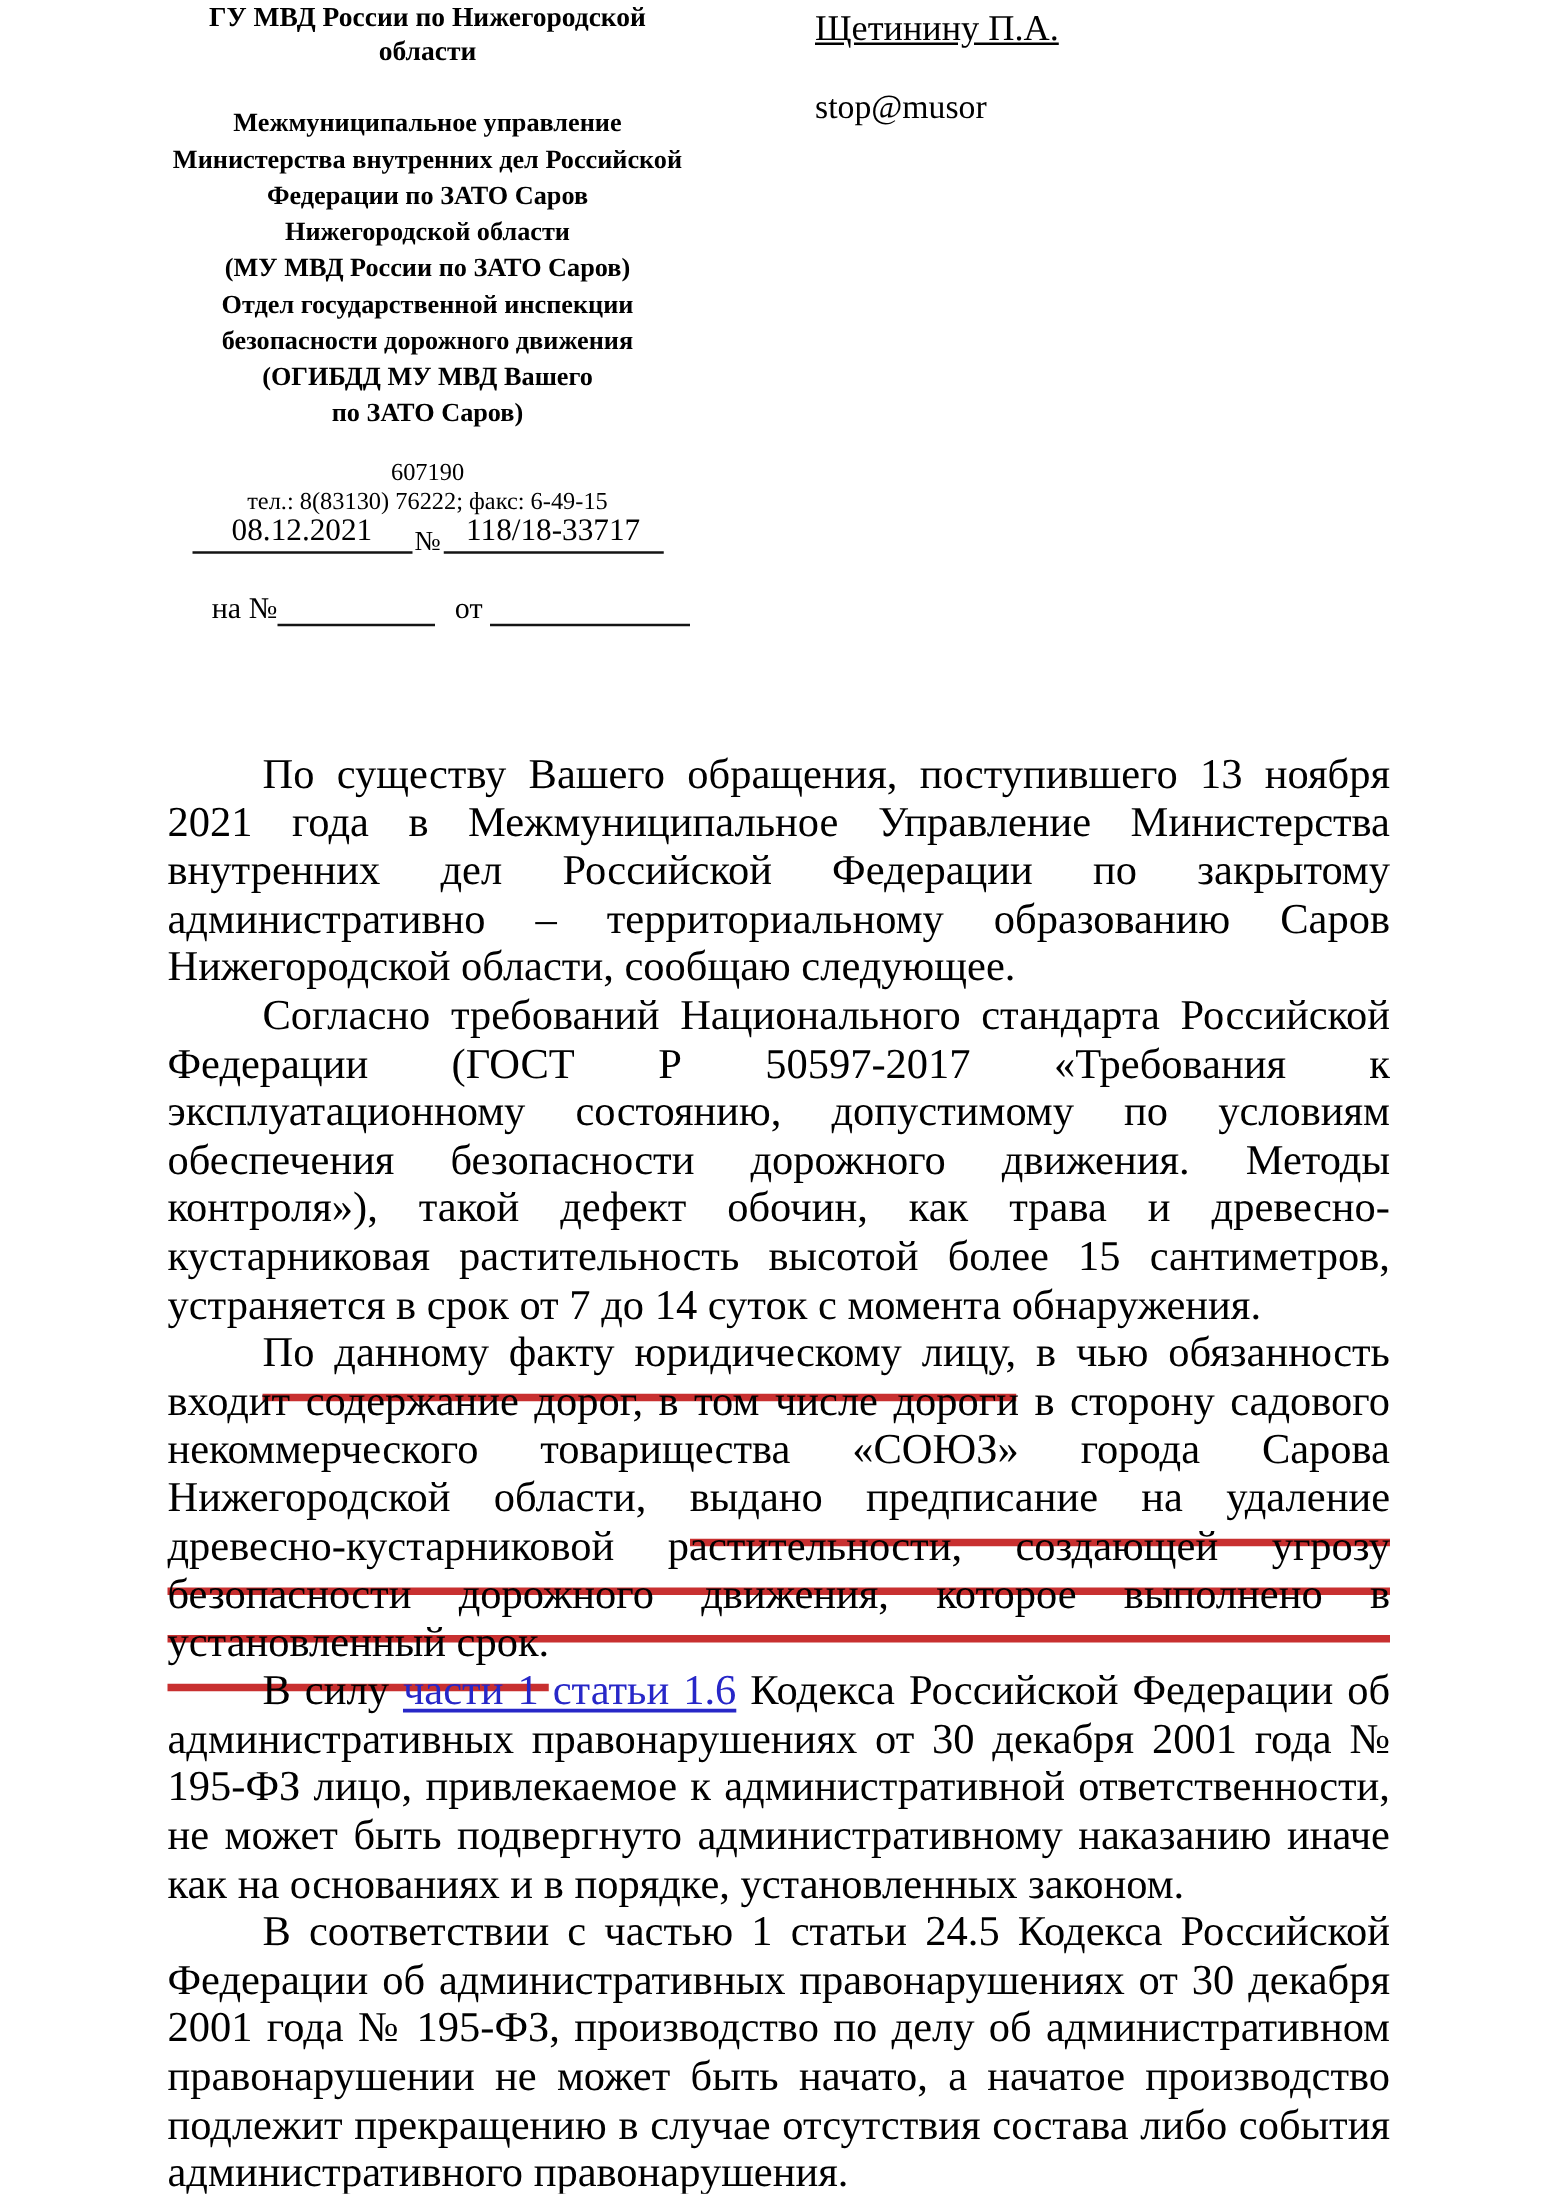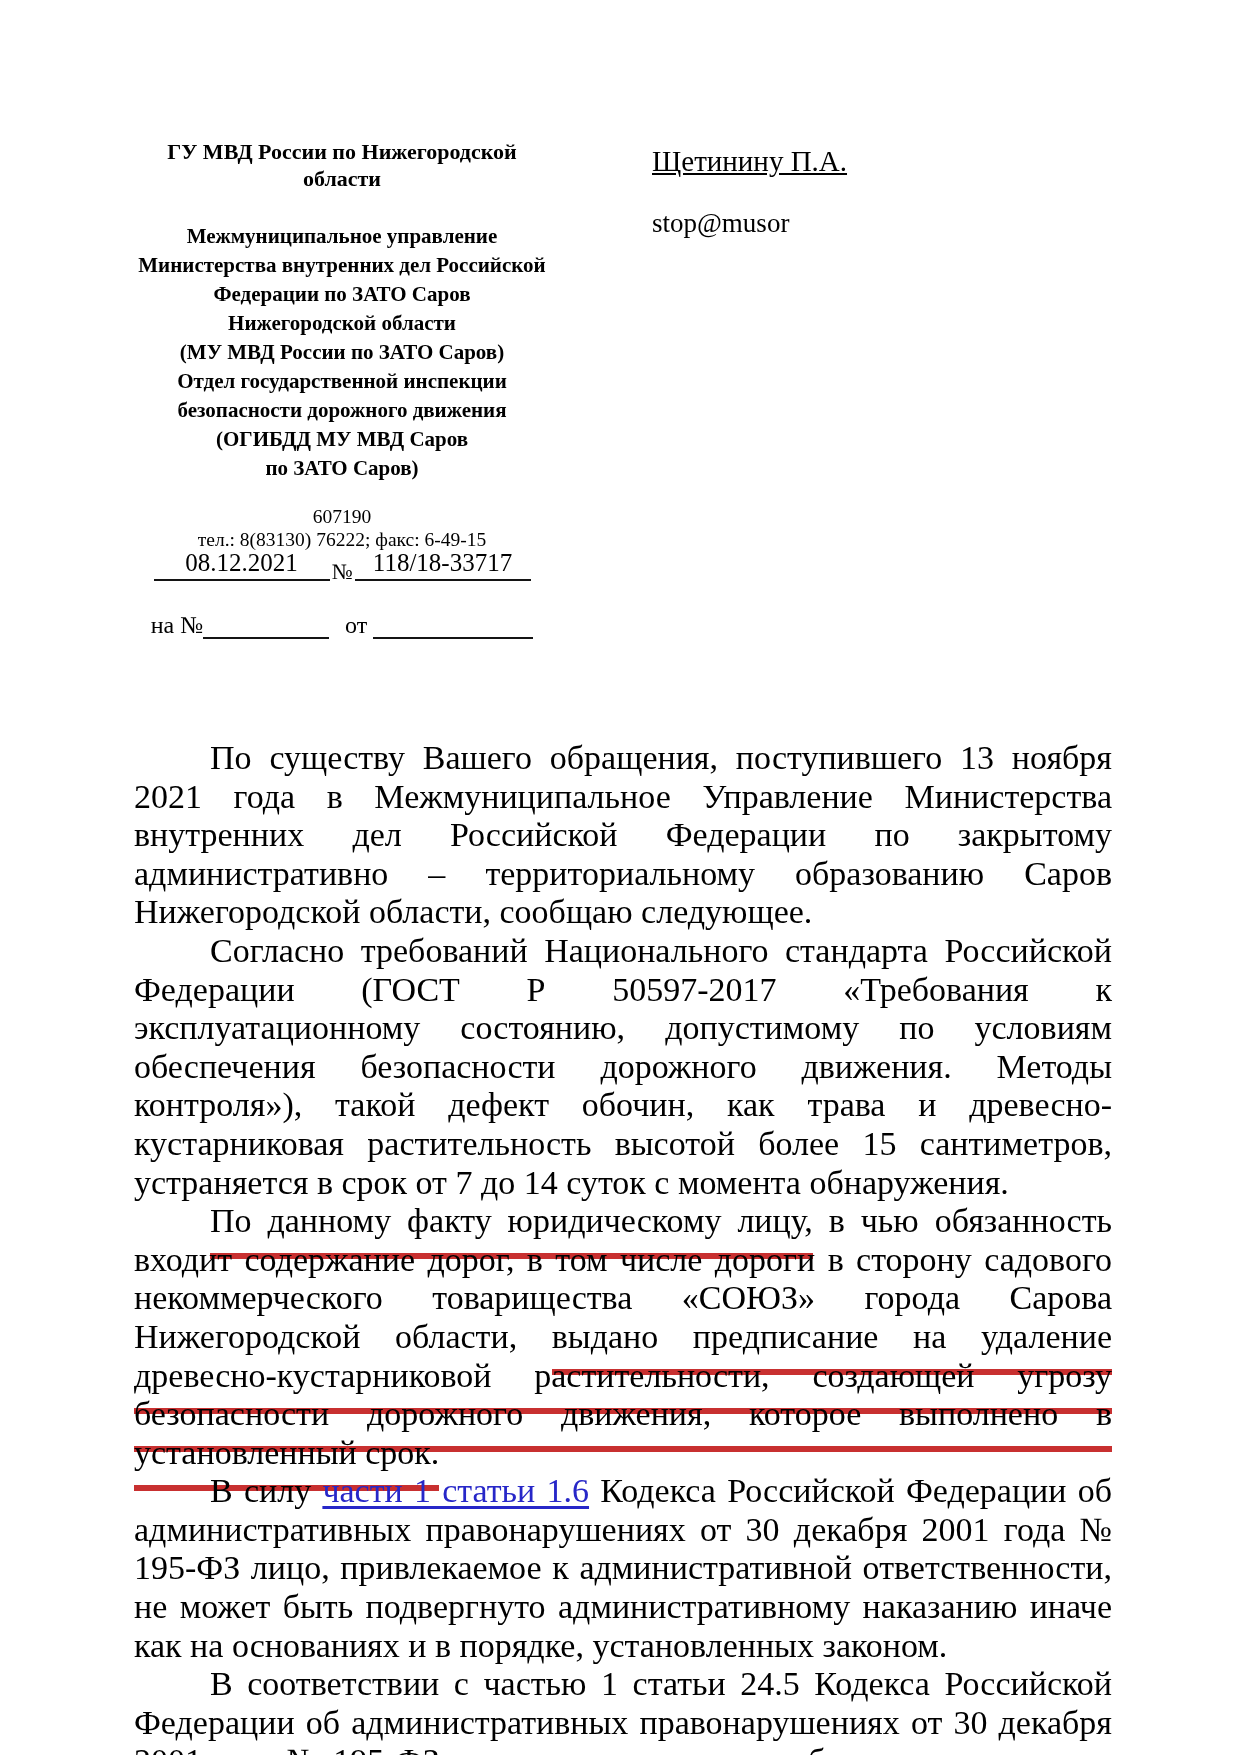--- a/index.html
+++ b/index.html
@@ -17,21 +17,20 @@
   .page {
     position: relative;
     width: 1240px;
     height: 1755px;
     background: #ffffff;
   }
 
   
   .letterhead {
     display: flex;
-    padding-top: 138px;
   }
   .lh-left {
     width: 420px;
     margin-left: 132px;
     text-align: center;
   }
   .org-top {
     font-weight: bold;
     font-size: 22px;
     line-height: 27px;
@@ -68,21 +67,21 @@
     transform: translateY(-2px);
   }
   .no-sign {
     display: inline-block;
     font-size: 22px;
     transform: translateY(4px);
     margin: 0 2px;
   }
   .ref-row {
     margin-top: 28px;
-    text-align: center;
+    text-align: right;
     font-size: 24px;
     white-space: nowrap;
   }
   .blank-ref1 { width: 126px; }
   .blank-ref2 { width: 160px; margin-left: 6px; }
   .ref-ot { margin-left: 16px; }
 
   .lh-right {
     margin-left: 100px;
     padding-top: 6px;
@@ -131,21 +130,21 @@
       <div class="org-top">ГУ МВД России по Нижегородской области</div>
 
       <div class="org-block">
         <div>Межмуниципальное управление</div>
         <div>Министерства внутренних дел Российской</div>
         <div>Федерации по ЗАТО Саров</div>
         <div>Нижегородской области</div>
         <div>(МУ МВД России по ЗАТО Саров)</div>
         <div>Отдел государственной инспекции</div>
         <div>безопасности дорожного движения</div>
-        <div>(ОГИБДД МУ МВД Саров</div>
+        <div>(ОГИБДД МУ МВД Вашего</div>
         <div>по ЗАТО Саров)</div>
       </div>
 
       <div class="addr-block">
         <div>607190</div>
         <div>тел.: 8(83130) 76222; факс: 6-49-15</div>
       </div>
 
       <div class="num-row">
         <span class="blank blank-date"><span class="val">08.12.2021</span></span><span class="no-sign">№</span><span class="blank blank-num"><span class="val">118/18-33717</span></span>

